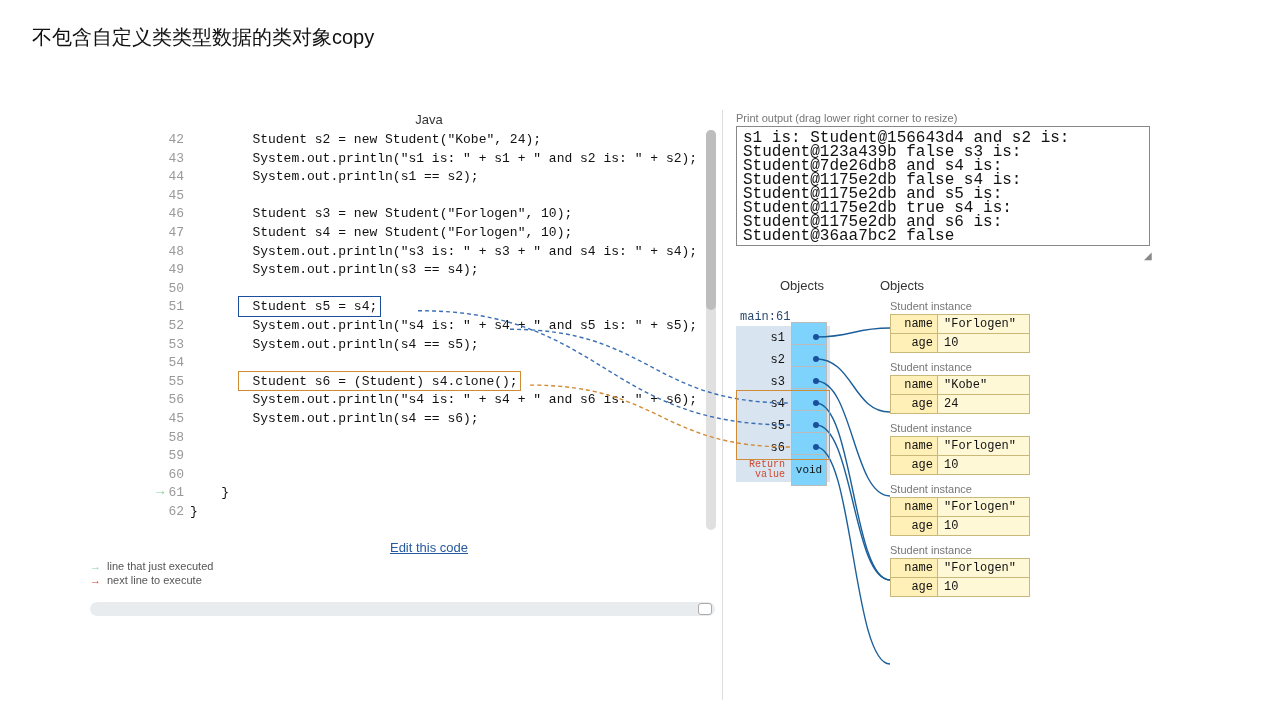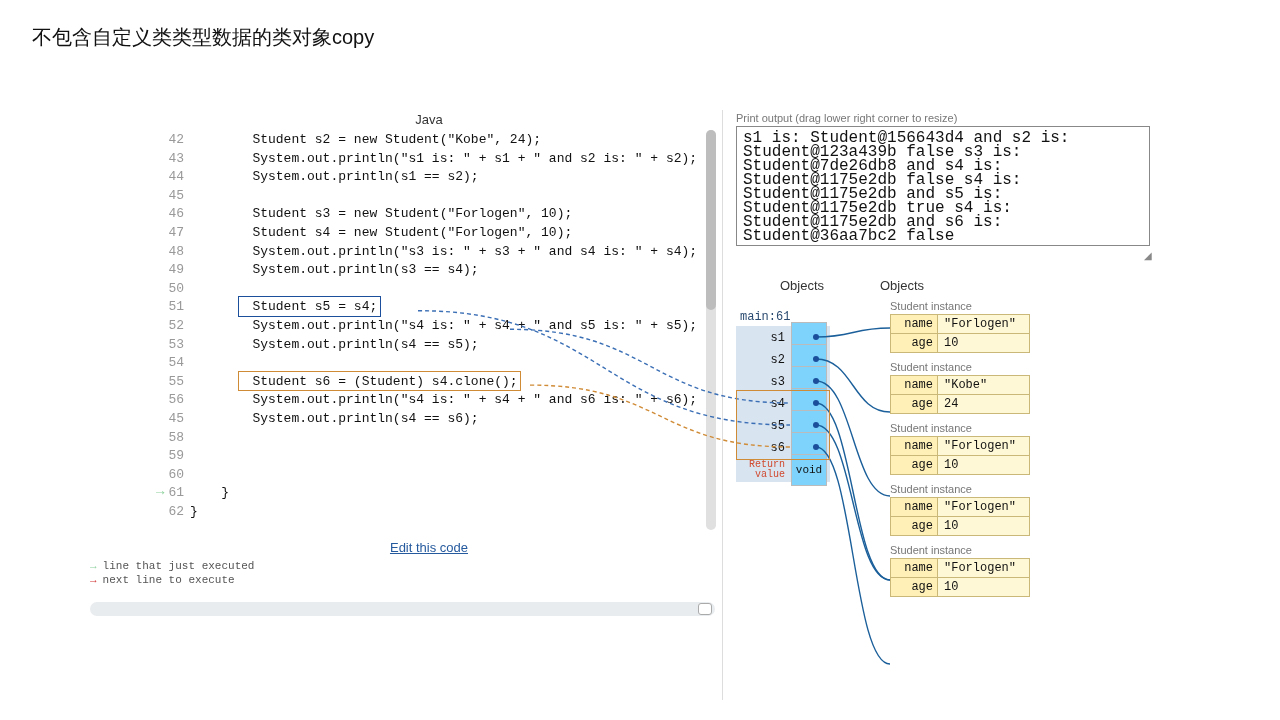--- a/index.html
+++ b/index.html
@@ -17,21 +17,21 @@
   .hl   { position: absolute; border: 1px solid; background: transparent; pointer-events:none; }
   .hl.blue   { border-color: #1b4f9c; }
   .hl.orange { border-color: #d08b36; }
   .exec-arrow { position: absolute; left: -34px; font-size: 14px; }
   .exec-arrow.green { color: #8cd19d; }
 
   .edit-link { position: absolute; left: 144px; top: 540px; width: 570px; text-align:center; font-size:13px; }
   .edit-link span { color: #265a9e; text-decoration: underline; cursor:pointer; }
 
   .legend { position: absolute; left: 90px; top: 560px; font-size: 11px; color:#555; }
-  .legend-row { display:flex; align-items:flex-start; gap:6px; margin-bottom:2px; white-space:nowrap;font-family:Liberation Mono, monospace; }
+  .legend-row { display:flex; align-items:flex-start; gap:6px; margin-bottom:2px; white-space:nowrap; }
   .legend .arrow-green::before { content:"→"; color:#8cd19d; }
   .legend .arrow-red::before   { content:"→"; color:#d03030; }
 
   .scroll-track { position: absolute; left: 90px; top: 602px; width: 625px; height: 14px; background:#e9ecef; border-radius:7px; }
   .scroll-thumb { position:absolute; top:1px; width:14px; height:12px; background:#fff; border:1px solid #aaa; border-radius:3px; }
 
   .vscroll { position: absolute; left: 706px; top: 130px; width: 10px; height: 400px; background:#e0e0e0; border-radius:5px; }
   .vscroll .thumb { position:absolute; top:0; left:0; width:100%; height:180px; background:#bdbdbd; border-radius:5px; }
 
   .divider { position:absolute; left: 722px; top: 110px; width:1px; height: 590px; background:#ddd; }

